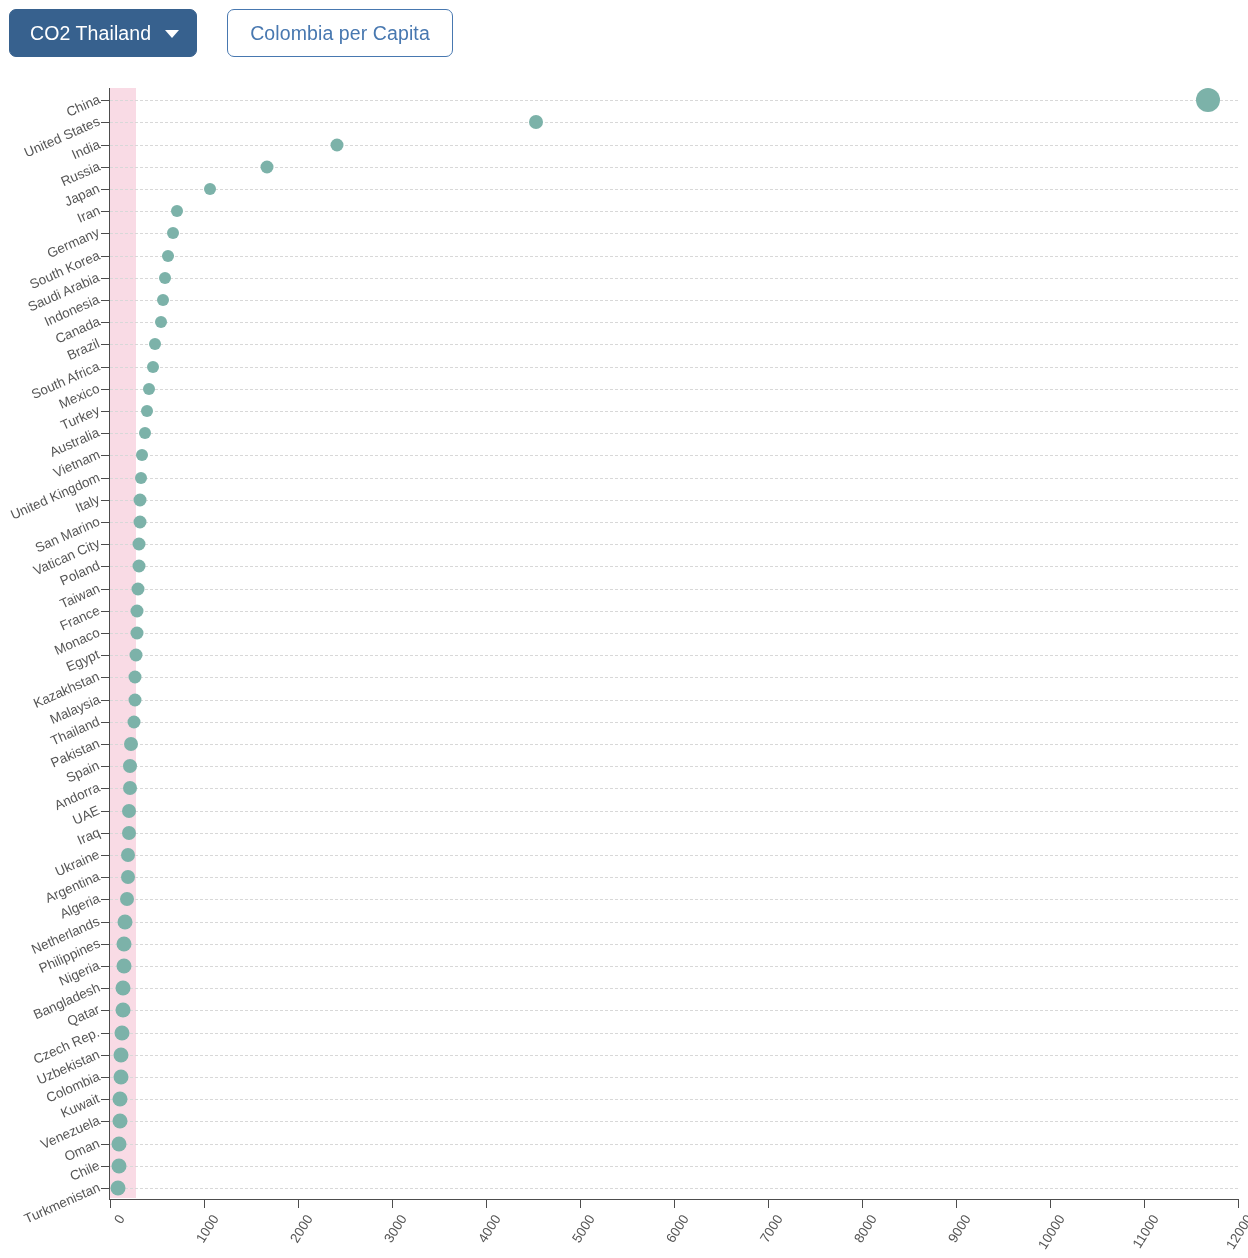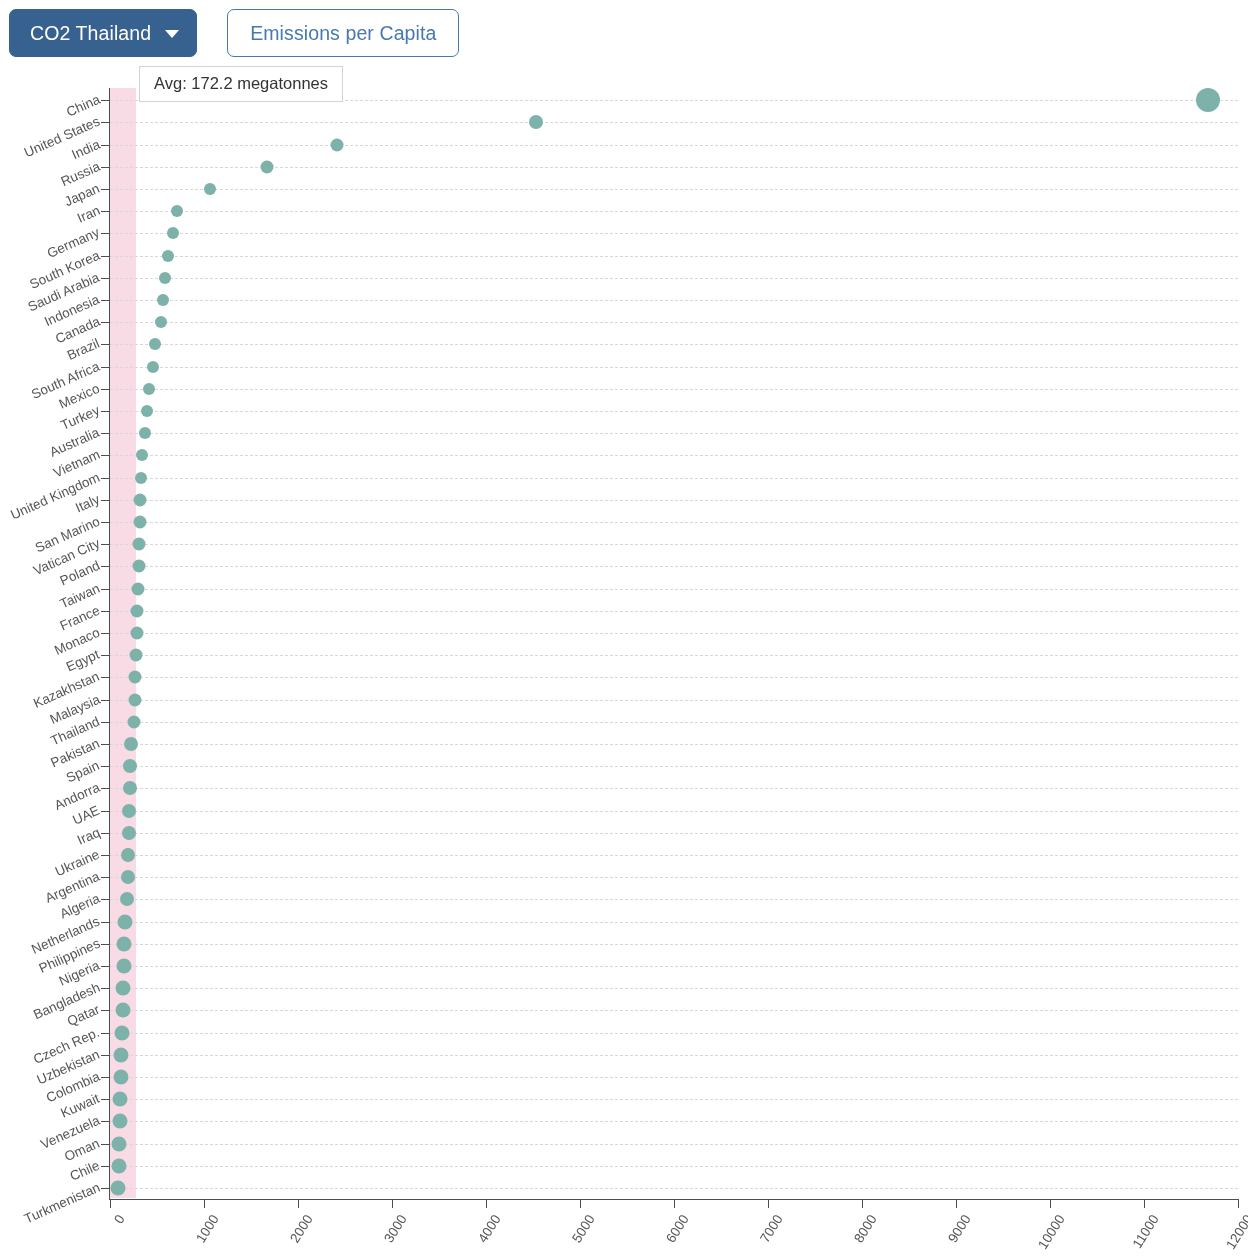--- a/index.html
+++ b/index.html
@@ -176,21 +176,21 @@
 </style>
 </head>
 <body>
 
 <div id="toolbar">
   <div class="btn" id="btn-primary">
     <span>CO2 Thailand</span>
     <span class="caret"></span>
   </div>
   <div class="btn" id="btn-secondary">
-    <span>Emissions per Capita</span>
+    <span>Colombia per Capita</span>
   </div>
 </div>
 
 <div id="chart">
 
   <div id="plot">
     <div id="avgband" style="left: 0px; width: 26.2226px; background: rgb(249, 219, 229);"></div>
     <div id="gridlines">
         <div class="gridline" style="top: 12.21px;"></div>
         <div class="gridline" style="top: 34.41px;"></div>
@@ -554,16 +554,13 @@
         <div class="xlabel">10000</div>
       </div>
       <div class="xlabel-wrap" style="left: 1149px;">
         <div class="xlabel">11000</div>
       </div>
       <div class="xlabel-wrap" style="left: 1243px;">
         <div class="xlabel">12000</div>
       </div>
     </div>
 
-  <div id="avg-annotation">
-    <span>Avg: 172.2 megatonnes</span>
-  </div>
 </div>
 
 </body></html>

